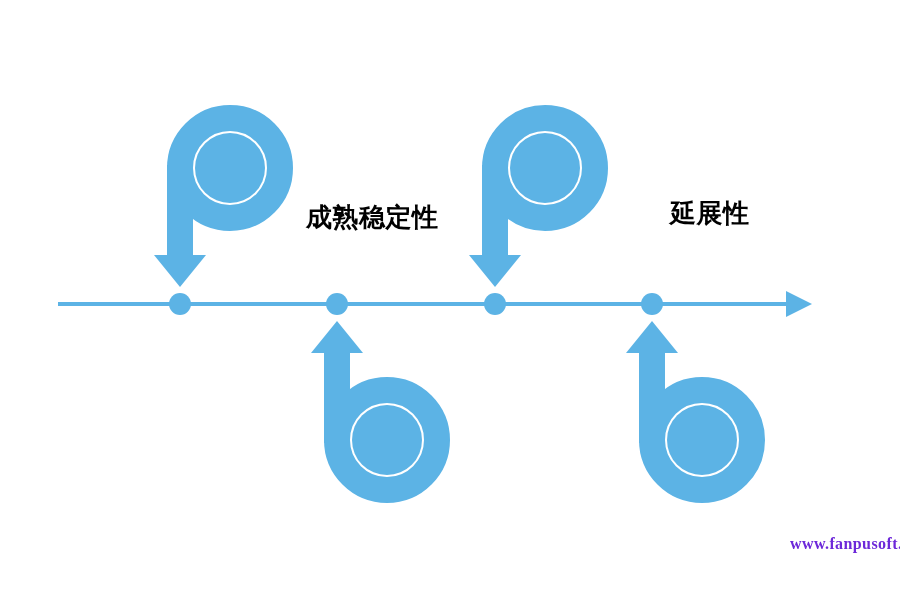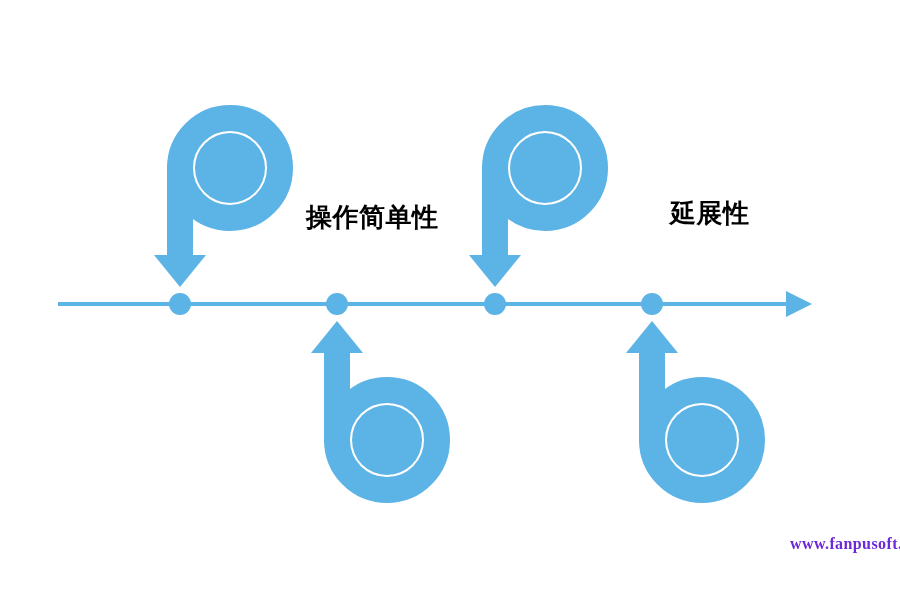--- a/index.html
+++ b/index.html
@@ -119,21 +119,21 @@
 
     <g transform="translate(324,503) rotate(180) scale(-1,1)">
       <use href="#loop-down"></use>
     </g>
 
     <g transform="translate(639,503) rotate(180) scale(-1,1)">
       <use href="#loop-down"></use>
     </g>
   </svg>
 
-  <div class="label label-top-1">操作简单性</div>
+  <div class="label label-top-1">成熟稳定性</div>
 
   <div class="label label-top-2">延展性</div>
 
 
 
   <div class="watermark">
     <div class="wm-url">www.fanpusoft.com</div>
   </div>
 
 </div>

